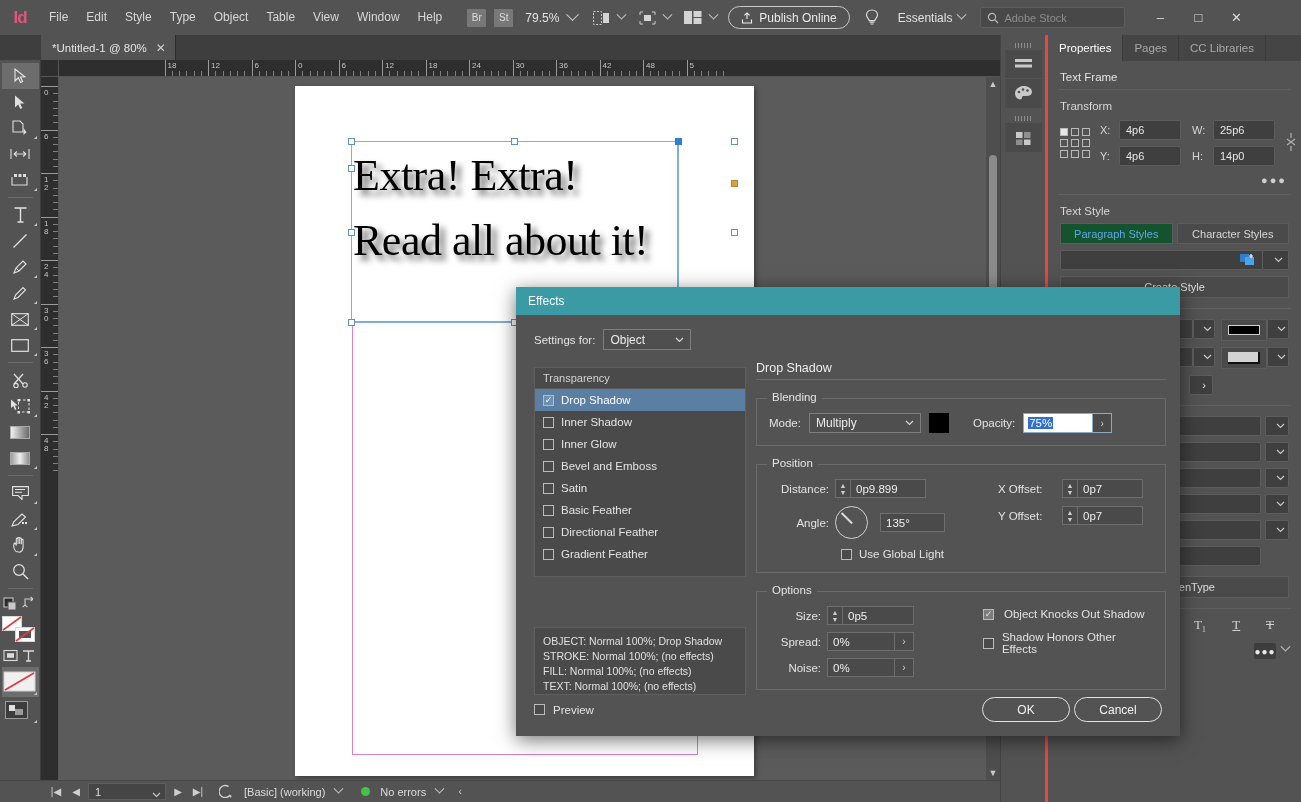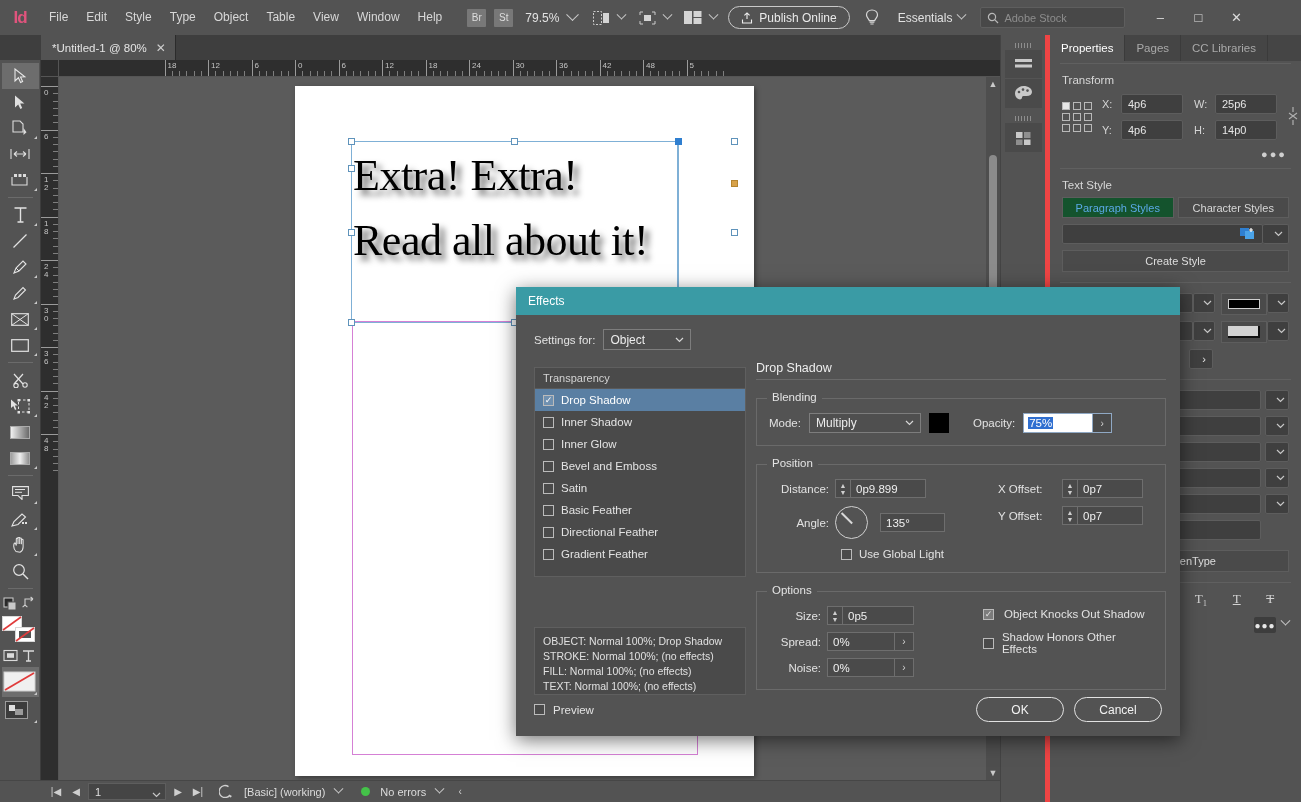--- a/index.html
+++ b/index.html
@@ -168,21 +168,21 @@
     background: repeating-linear-gradient(to right, #8e8e8e 0 1px, transparent 1px 3px); }
   .rail-btn {
     width: 37px; height: 29px; background: #4a4a4a; display: flex; align-items: center; justify-content: center;
     border-bottom: 1px solid #545454;
   }
   .rail-btn:last-child { border-bottom: none; }
 
   
   .props {
     position: absolute; left: 1045px; top: 35px; width: 256px; height: 767px;
-    background: #535353; border-left: 5px solid #ef4444;
+    background: #535353; border-left: 3px solid #ef4444;
   }
   .ptabs { display: flex; height: 26px; background: #454545; }
   .ptab {
     padding: 0 11px; height: 26px; line-height: 26px; font-size: 11.5px; color: #a9a9a9;
     border-right: 1px solid #3b3b3b;
   }
   .ptab.active { background: #535353; color: #ffffff; }
   .psec-title { font-size: 11.5px; color: #e2e2e2; padding: 10px 12px 4px 12px; }
   .psec-label { font-size: 11.5px; color: #d7d7d7; padding: 10px 12px 6px 12px; }
   .hr { height: 1px; background: #606060; margin: 4px 0; }
@@ -810,20 +810,21 @@
     </div>
   </div>
 
   <div class="props">
     <div class="ptabs">
       <div class="ptab active">Properties</div>
       <div class="ptab">Pages</div>
       <div class="ptab">CC Libraries</div>
     </div>
 
+    <div class="psec-title">Text Frame</div>
     <div class="hr" style="margin:2px 10px 0 10px;"></div>
 
     <div class="psec-label">Transform</div>
 
     <div style="display:flex; align-items:center; padding: 2px 12px 0 12px; gap:10px;">
       <div class="anchor-grid">
         <div class="ac on"></div>
           <div class="ac"></div>
           <div class="ac"></div>
         <div class="ac"></div>
@@ -1182,21 +1183,21 @@
             </div>
           </div>
         </div>
       </div>
 
       <div class="dlg-footer">
         <div style="display:flex; align-items:center; gap:8px;">
           <div class="cbx"></div>
           <span class="fld-lbl">Preview</span>
         </div>
-        <div style="margin-left:auto; display:flex; gap:10px;">
+        <div style="margin-left:auto; display:flex; gap:4px;">
           <div class="pill primary">OK</div>
           <div class="pill">Cancel</div>
         </div>
       </div>
     </div>
   </div>
 
 </div>
 
 </body></html>

